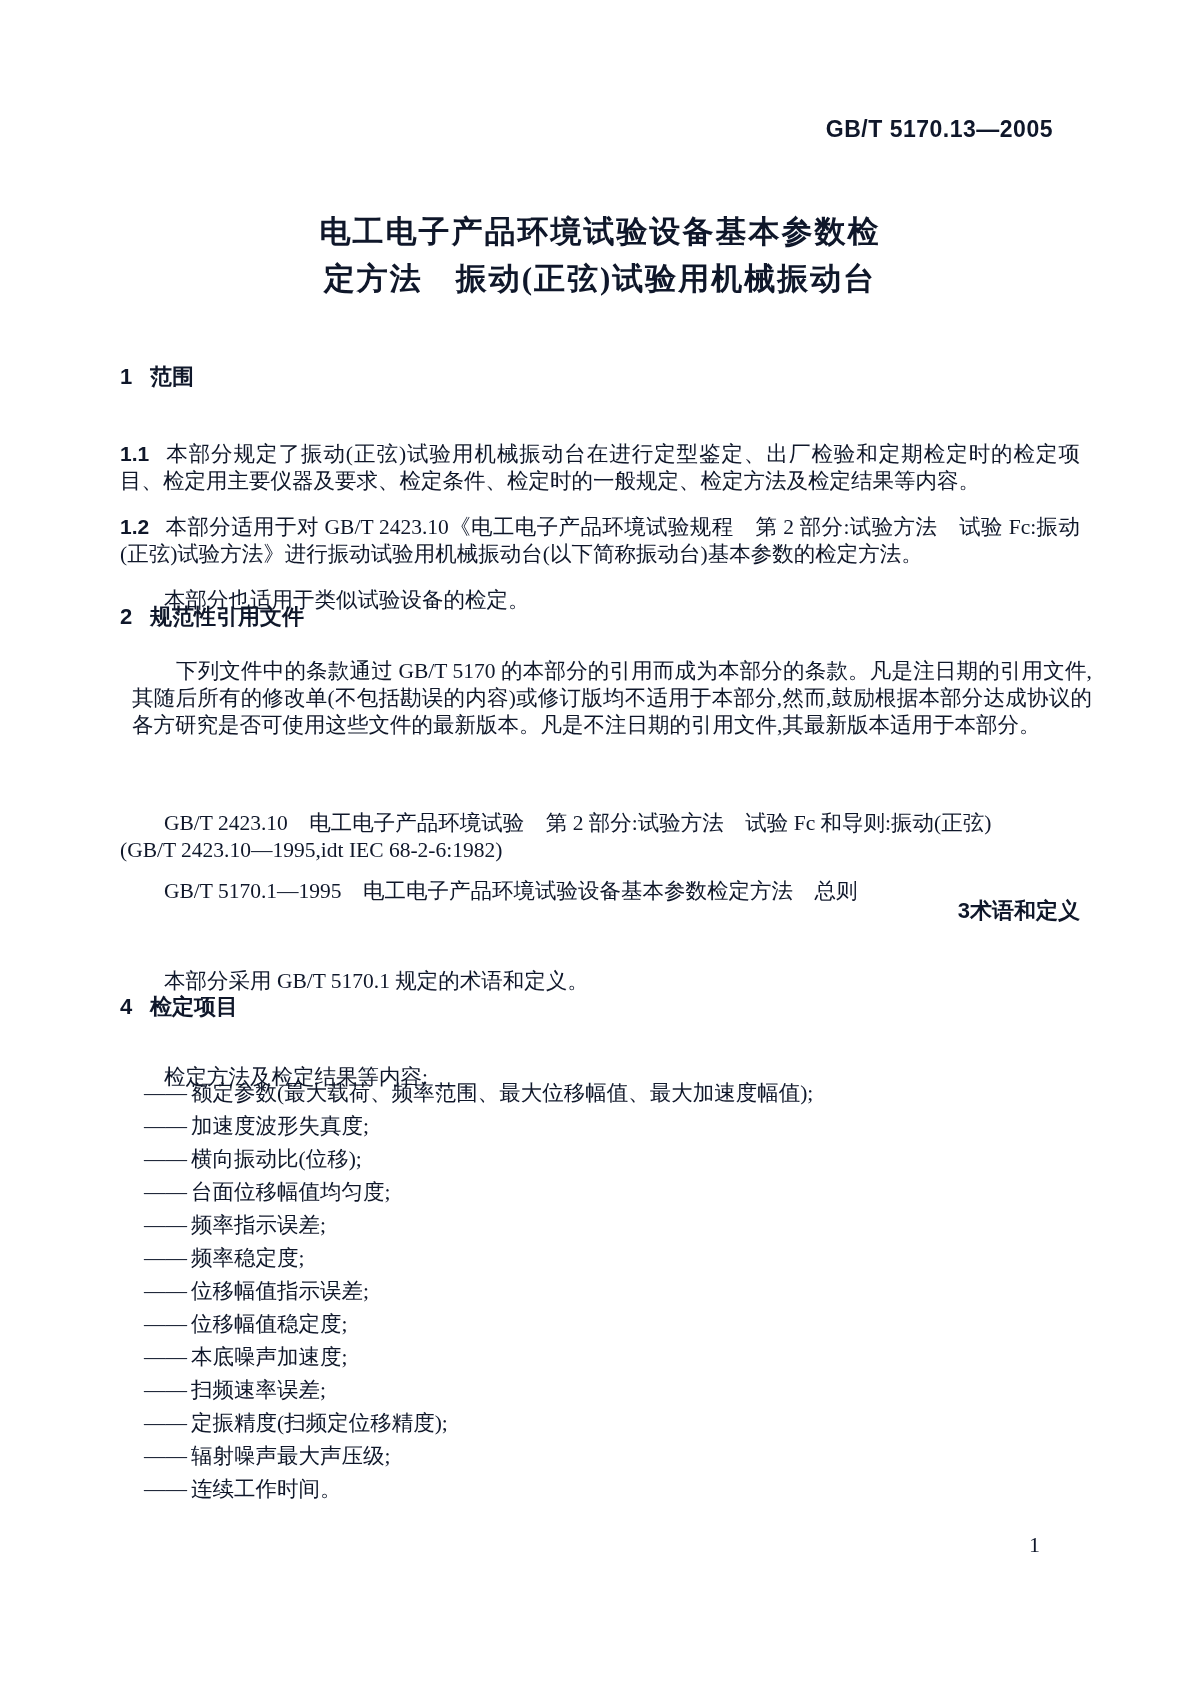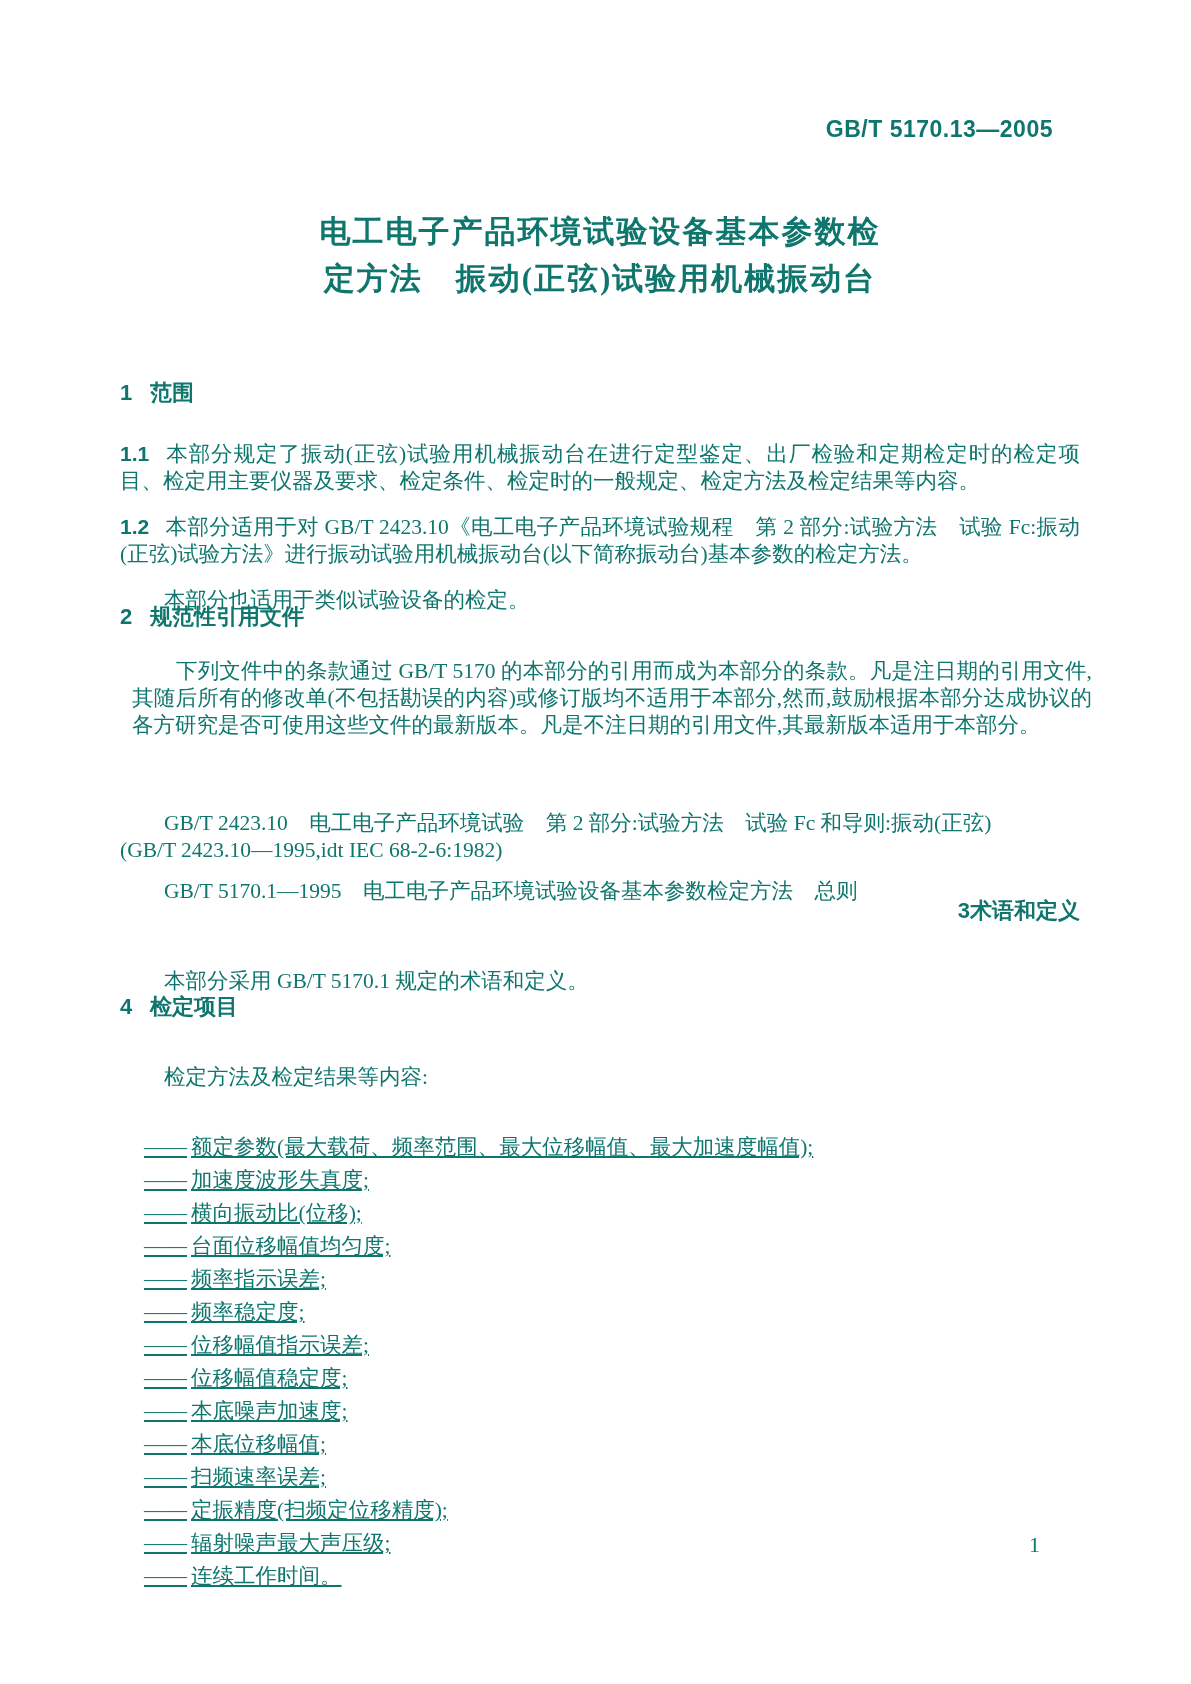--- a/index.html
+++ b/index.html
@@ -6,21 +6,21 @@
     margin: 0;
     padding: 0;
     background: #e8e8e8;
   }
   .page {
     position: relative;
     width: 1191px;
     height: 1684px;
     margin: 0 auto;
     background: #ffffff;
-    color: #0f766e;
+    color: #0f172a;
     font-family: "Liberation Serif", serif;
     overflow: hidden;
   }
   .abs { position: absolute; left: 120px; width: 960px; }
 
   .doc-number {
     top: 116px;
     width: 933px;
     text-align: right;
     font-family: "Liberation Sans", sans-serif;
@@ -53,38 +53,38 @@
     text-align: justify;
   }
   .indent-2em { text-indent: 44px; }
   .clause-num {
     font-family: "Liberation Sans", sans-serif;
     font-weight: bold;
     font-size: 21px;
     margin-right: 16px;
   }
 
-  .v-list { top: 1131px; text-decoration: underline; }
+  .v-list { top: 1077px; }
   .v-list .v-item {
     font-size: 21.5px;
     line-height: 33px;
     padding-left: 24px;
     white-space: nowrap;
   }
   .v-list .dash { letter-spacing: 0; margin-right: 4px; }
 
   .page-number {
     top: 1532px;
     width: 920px;
     text-align: right;
     font-size: 22px;
   }
 
   
-  .h-s1 { top: 380px; }
+  .h-s1 { top: 364px; }
   .p-c11 { top: 418px; }
   .p-c12 { top: 491px; }
   .p-s1note { top: 565px; }
   .h-s2 { top: 604px; }
   .p-s2intro { top: 636px; margin-left: 12px; }
   .p-ref1a { top: 788px; }
   .p-ref1b { top: 823px; margin-top: 14px; }
   .p-ref2 { top: 856px; }
   .h-s3 { top: 898px; text-align: right; }
   .p-s3 { top: 946px; }
@@ -142,21 +142,20 @@
   <div class="abs v-list">
     <div class="v-item"><span class="dash">——</span><span>额定参数(最大载荷、频率范围、最大位移幅值、最大加速度幅值);</span></div>
     <div class="v-item"><span class="dash">——</span><span>加速度波形失真度;</span></div>
     <div class="v-item"><span class="dash">——</span><span>横向振动比(位移);</span></div>
     <div class="v-item"><span class="dash">——</span><span>台面位移幅值均匀度;</span></div>
     <div class="v-item"><span class="dash">——</span><span>频率指示误差;</span></div>
     <div class="v-item"><span class="dash">——</span><span>频率稳定度;</span></div>
     <div class="v-item"><span class="dash">——</span><span>位移幅值指示误差;</span></div>
     <div class="v-item"><span class="dash">——</span><span>位移幅值稳定度;</span></div>
     <div class="v-item"><span class="dash">——</span><span>本底噪声加速度;</span></div>
-    <div class="v-item"><span class="dash">——</span><span>本底位移幅值;</span></div>
     <div class="v-item"><span class="dash">——</span><span>扫频速率误差;</span></div>
     <div class="v-item"><span class="dash">——</span><span>定振精度(扫频定位移精度);</span></div>
     <div class="v-item"><span class="dash">——</span><span>辐射噪声最大声压级;</span></div>
     <div class="v-item"><span class="dash">——</span><span>连续工作时间。</span></div>
   </div>
 
   <div class="abs page-number">1</div>
 
 </div>
 

